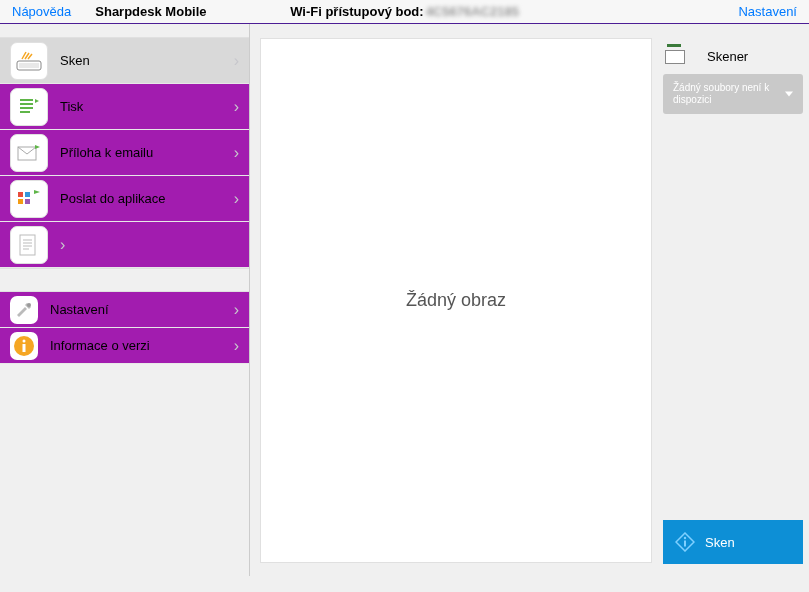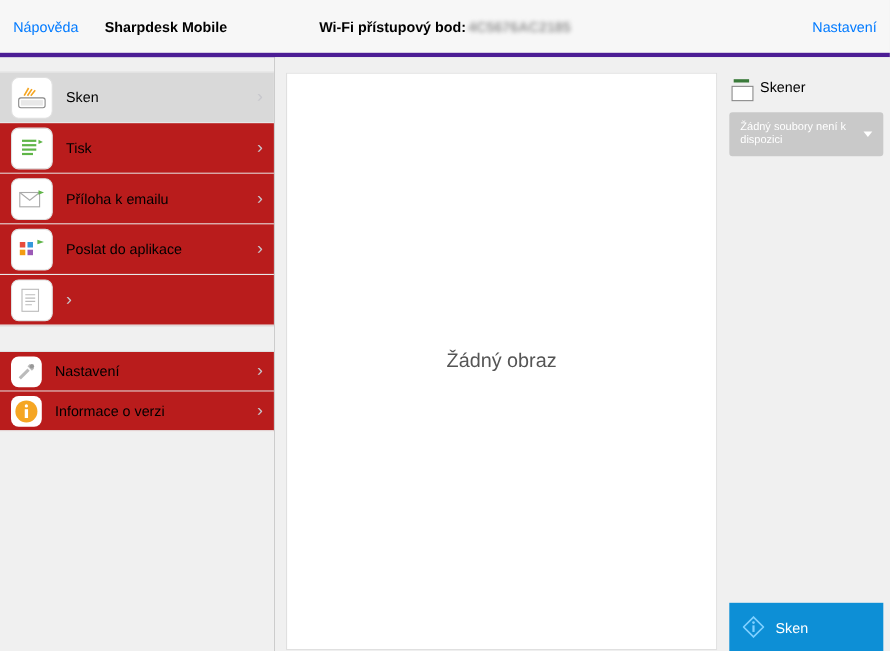--- a/index.html
+++ b/index.html
@@ -1,45 +1,45 @@
 <!DOCTYPE html>
 <html><head>
   <meta charset="utf-8">
   <style>
     * { margin: 0; padding: 0; box-sizing: border-box; }
     body { font-family: -apple-system, "Helvetica Neue", Helvetica, Arial, sans-serif; background: #f0f0f0; width: 809px; height: 592px; overflow: hidden; }
     
-    .topbar { height: 52px; background: #f7f7f7; border-bottom: 4px solid #4c1d95; display: flex; align-items: center; padding: 0 12px; position: relative; }
+    .topbar { height: 24px; background: #f7f7f7; border-bottom: 1px solid #4c1d95; display: flex; align-items: center; padding: 0 12px; position: relative; }
     .topbar-left { display: flex; align-items: center; gap: 8px; font-size: 13px; }
     .help-link { color: #007aff; }
     .app-title { color: #000; font-weight: 600; margin-left: 16px; }
     .topbar-center { position: absolute; left: 50%; transform: translateX(-50%); font-size: 13px; color: #000; font-weight: 600; display: flex; align-items: flex-end; }
     .wifi-ssid { color: #999; filter: blur(2px); margin-left: 2px; }
     .topbar-right { margin-left: auto; color: #007aff; font-size: 13px; }
     
     .main { display: flex; height: 552px; }
     
     .sidebar { width: 250px; background: #fff; border-right: 1px solid #ccc; }
     .sidebar-spacer-top { height: 14px; background: #f0f0f0; border-bottom: 1px solid #e0e0e0; }
-    .sidebar-item { height: 46px; display: flex; align-items: center; padding: 0 10px; border-bottom: 1px solid #e8e8e8; cursor: pointer; background: #b91c1c; }
+    .sidebar-item { height: 46px; display: flex; align-items: center; padding: 0 10px; border-bottom: 1px solid #e8e8e8; cursor: pointer; background: #a21caf; }
     .sidebar-item.selected { background: #d9d9d9; }
     .sidebar-icon { width: 38px; height: 38px; border: 1px solid #e0e0e0; border-radius: 7px; display: flex; align-items: center; justify-content: center; margin-right: 12px; background: #fff; flex-shrink: 0; }
     .sidebar-label { flex: 1; font-size: 13px; color: #000; }
     .chevron { color: #c7c7cc; font-size: 16px; }
     .sidebar-gap { height: 24px; background: #f0f0f0; border-top: 1px solid #e0e0e0; border-bottom: 1px solid #e0e0e0; }
     .sidebar-item.compact { height: 36px; }
     .sidebar-item.compact .sidebar-icon { width: 28px; height: 28px; border: none; }
     .sidebar-rest { background: #f0f0f0; height: 300px; }
     
     .content { flex: 1; position: relative; background: #f0f0f0; }
     .preview-pane { position: absolute; top: 14px; left: 10px; width: 392px; height: 525px; background: #fff; border: 1px solid #e0e0e0; display: flex; align-items: center; justify-content: center; }
     .preview-text { color: #555; font-size: 18px; font-weight: 500; }
     
     .right-panel { position: absolute; top: 14px; right: 6px; width: 140px; }
-    .scanner-header { display: flex; align-items: flex-start; gap: 8px; font-size: 13px; color: #000; padding: 6px 2px 10px 2px; }
+    .scanner-header { display: flex; align-items: flex-end; gap: 24px; font-size: 13px; color: #000; padding: 6px 2px 10px 2px; }
     .scanner-icon { width: 18px; height: 20px; position: relative; }
     .scanner-icon::before { content: ""; position: absolute; top: 0; left: 2px; width: 14px; height: 3px; background: #3a7a3a; }
     .scanner-icon::after { content: ""; position: absolute; top: 6px; left: 0; width: 18px; height: 12px; border: 1px solid #888; background: #fff; }
     
     .scanner-dropdown { background: #c9c9c9; color: #fff; font-size: 10px; padding: 8px 10px; border-radius: 3px; position: relative; line-height: 1.2; }
     .scanner-dropdown::after { content: ""; position: absolute; right: 10px; top: 50%; transform: translateY(-50%); border-left: 4px solid transparent; border-right: 4px solid transparent; border-top: 5px solid #fff; }
     
     .scan-button { position: absolute; bottom: 12px; right: 6px; width: 140px; height: 44px; background: #0d8fd6; color: #fff; display: flex; align-items: center; gap: 10px; padding: 0 12px; font-size: 13px; cursor: pointer; }
     .scan-button-icon { width: 20px; height: 20px; }
   </style>

